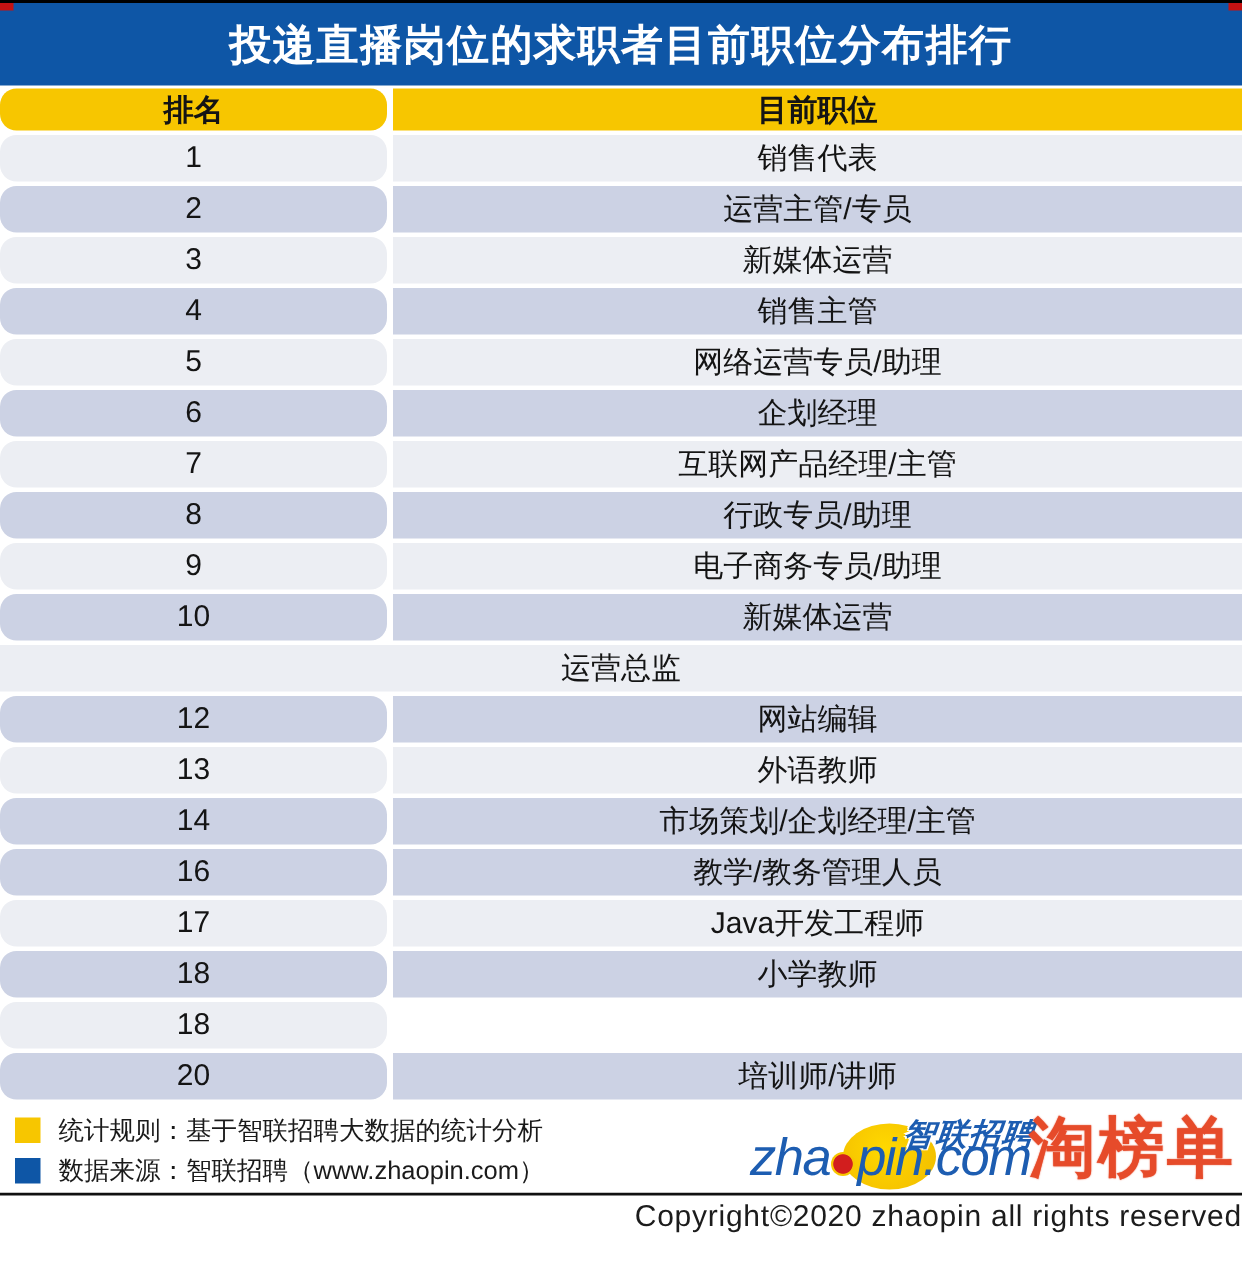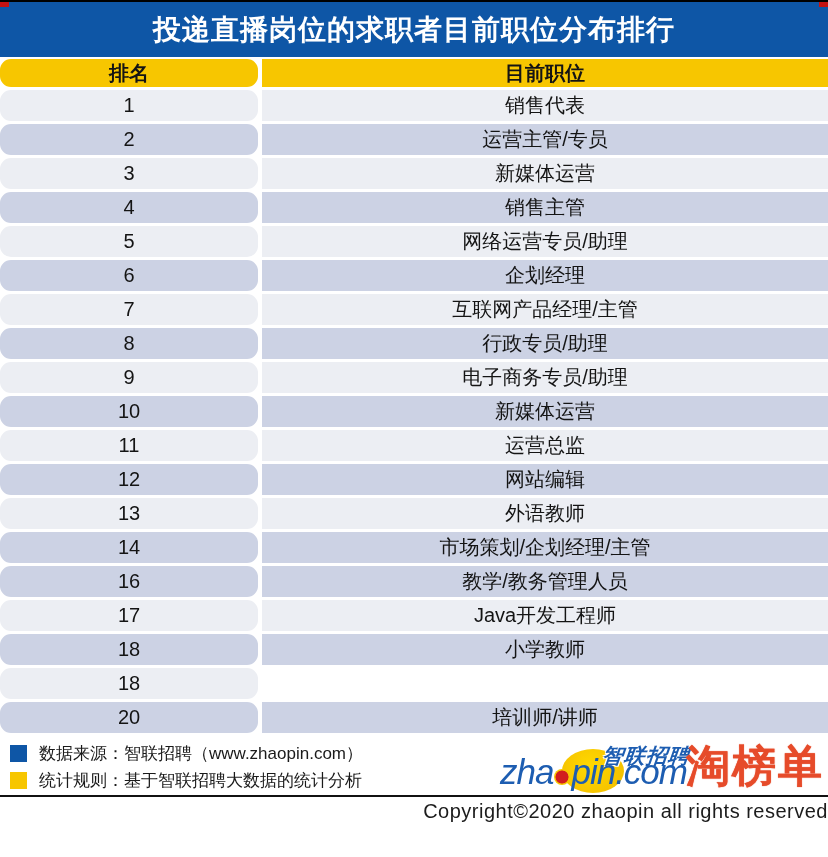--- a/index.html
+++ b/index.html
@@ -145,21 +145,20 @@
     </div>
       <div class="row odd">
       <div class="cell rank-col">9</div>
       <div class="cell pos-col">电子商务专员/助理</div>
     </div>
       <div class="row even">
       <div class="cell rank-col">10</div>
       <div class="cell pos-col">新媒体运营</div>
     </div>
       <div class="row odd">
-      <div class="cell rank-col">11</div>
       <div class="cell pos-col">运营总监</div>
     </div>
       <div class="row even">
       <div class="cell rank-col">12</div>
       <div class="cell pos-col">网站编辑</div>
     </div>
       <div class="row odd">
       <div class="cell rank-col">13</div>
       <div class="cell pos-col">外语教师</div>
     </div>
@@ -183,28 +182,28 @@
       <div class="cell rank-col">18</div>
     </div>
       <div class="row even">
       <div class="cell rank-col">20</div>
       <div class="cell pos-col">培训师/讲师</div>
     </div>
     </div>
 
   <div class="footer">
     <div class="legend">
+      <div class="legend-line">
+        <span class="swatch yellow"></span>
+        <span class="ltext">统计规则：基于智联招聘大数据的统计分析</span>
+      </div>
       <div class="legend-line">
         <span class="swatch blue"></span>
         <span class="ltext">数据来源：智联招聘（www.zhaopin.com）</span>
       </div>
-      <div class="legend-line">
-        <span class="swatch yellow"></span>
-        <span class="ltext">统计规则：基于智联招聘大数据的统计分析</span>
-      </div>
     </div>
 
     <div class="zhaopin-logo">
       <span class="zp-ellipse"></span>
       <span class="zp-cn">智联招聘</span>
       <span class="zp-en"><span>zha</span><span class="zp-dot"></span><span>pin.com</span></span>
     </div>
 
     <div class="stamp">淘榜单</div>
   </div>

